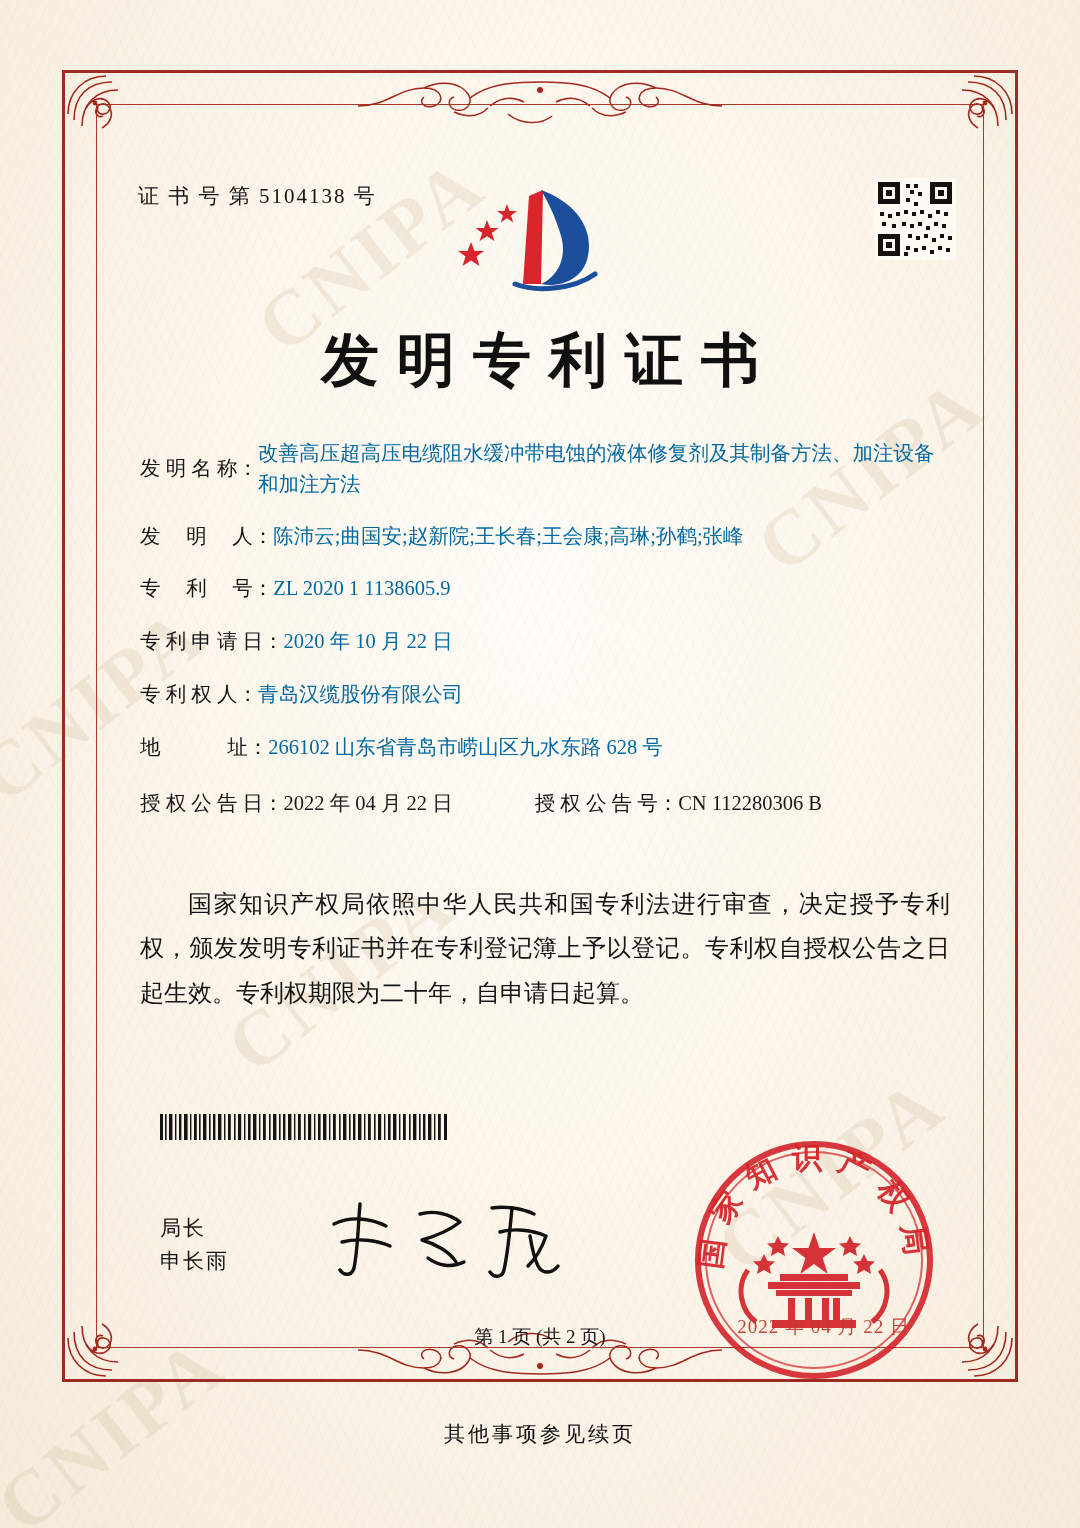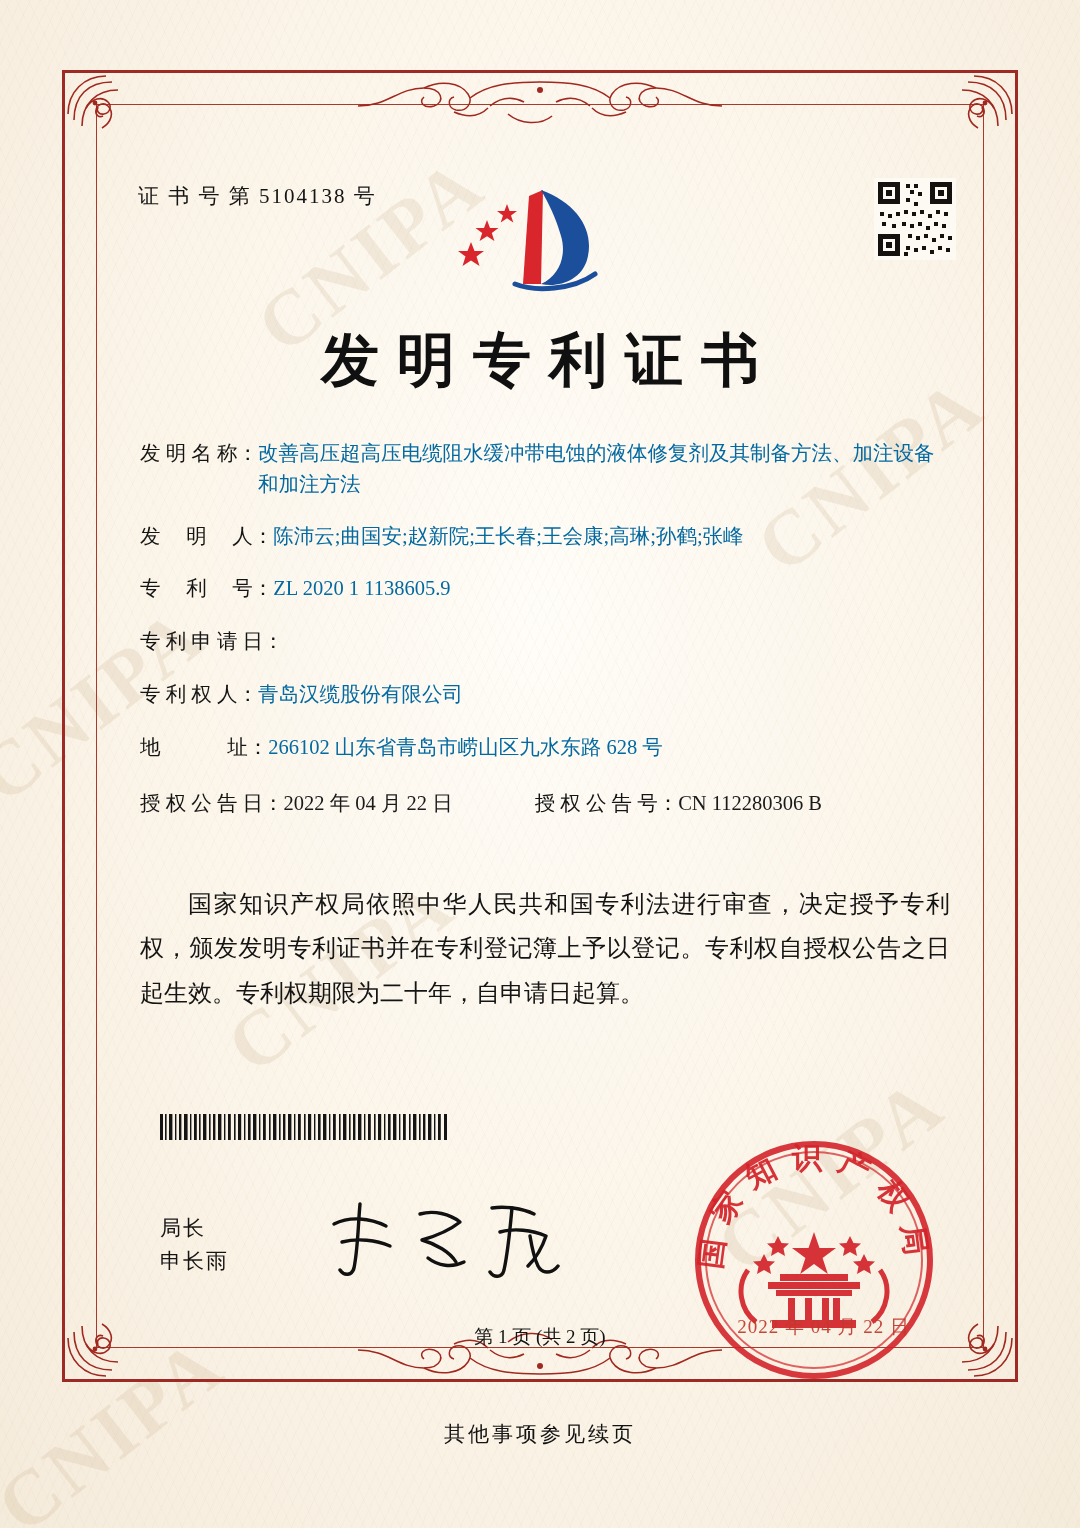--- a/index.html
+++ b/index.html
@@ -145,21 +145,21 @@
   .fields {
     position: absolute;
     left: 44px;
     right: 34px;
     top: 334px;
     font-size: 20.5px;
     line-height: 1.5;
   }
   .row {
     display: flex;
-    align-items: flex-start;
+    align-items: center;
     margin-bottom: 21px;
   }
   .row .lbl {
     flex: 0 0 auto;
     white-space: pre;
     color: #141414;
   }
   .row .val {
     flex: 1 1 auto;
     color: #0369a1;
@@ -425,20 +425,21 @@
     <div class="row">
       <span class="lbl">发　 明　 人：</span>
       <span class="val">陈沛云;曲国安;赵新院;王长春;王会康;高琳;孙鹤;张峰</span>
     </div>
     <div class="row" style="margin-top:22px;">
       <span class="lbl">专　 利　 号：</span>
       <span class="val">ZL 2020 1 1138605.9</span>
     </div>
     <div class="row" style="margin-top:22px;">
       <span class="lbl">专 利 申 请 日：</span>
+      <span class="val">2020 年 10 月 22 日</span>
     </div>
     <div class="row" style="margin-top:22px;">
       <span class="lbl">专 利 权 人：</span>
       <span class="val">青岛汉缆股份有限公司</span>
     </div>
     <div class="row" style="margin-top:22px;">
       <span class="lbl">地　　　 址：</span>
       <span class="val">266102 山东省青岛市崂山区九水东路 628 号</span>
     </div>
     <div class="row row-inline" style="margin-top:26px;">

